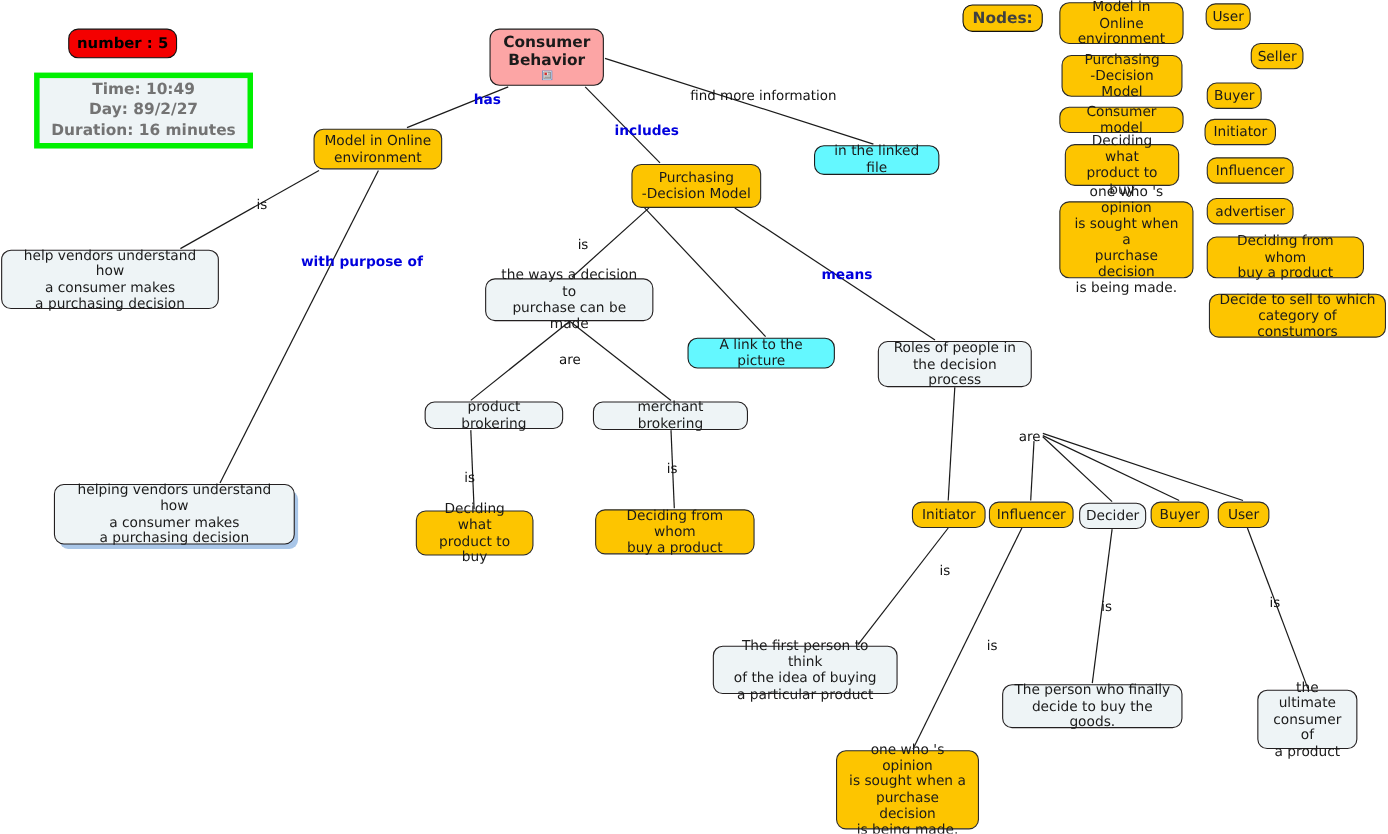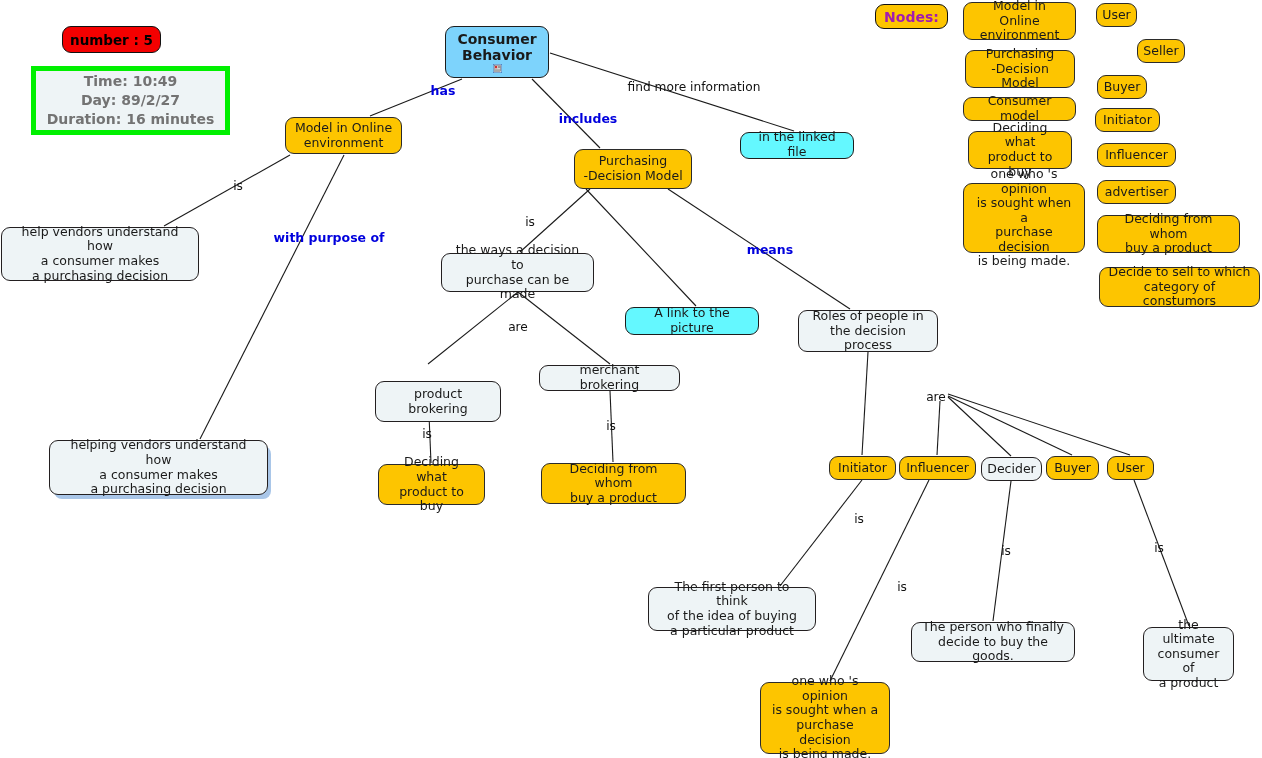--- a/index.html
+++ b/index.html
@@ -36,21 +36,21 @@
     line-height: 14.6px;
     padding: 4px 8px 4px 8px;
     display: flex;
     flex-direction: column;
     align-items: center;
     justify-content: center;
     white-space: pre-line;
     background: #eef4f6;
   }
   .n-yellow { background: #fdc500; border-color: #2b2b2b; }
-  .n-green  { background: #7dd3fc; border-color: #1d1d1d; font-weight: bold; font-size: 14px; line-height: 16px; }
+  .n-green  { background: #fca5a5; border-color: #1d1d1d; font-weight: bold; font-size: 14px; line-height: 16px; }
   .n-cyan   { background: #64f8ff; border-color: #1d1d1d; }
   .n-white  { background: #eef4f6; }
   .n-shadow { box-shadow: 4px 5px 0 -1px #a9c6e8; }
 
   .badge-red {
     position: absolute;
     background: #f40000;
     border: 1.6px solid #111;
     border-radius: 9px;
     color: #000;
@@ -74,21 +74,21 @@
     align-items: center;
     justify-content: center;
     white-space: pre-line;
     box-sizing: border-box;
   }
   .badge-nodes {
     position: absolute;
     background: #fdc500;
     border: 1.8px solid #111;
     border-radius: 9px;
-    color: #a21caf;
+    color: #404040;
     font-weight: bold;
     font-size: 14px;
     display: flex;
     align-items: center;
     justify-content: center;
     box-sizing: border-box;
   }
   .links-box {
     position: absolute;
     background: #eef4f6;
@@ -211,21 +211,21 @@
       <div class="node n-white" style="left: 441px; top: 253px; width: 153px; height: 39px;"><span>the ways a decision to
 purchase can be made</span></div>
       <div class="node n-cyan" style="left: 625px; top: 307px; width: 134px; height: 28px;"><span>A link to the picture</span><svg class="doc-icon" viewBox="0 0 16 16">
           <rect x="0.5" y="0.5" width="15" height="15" fill="#f2f6fb" stroke="#3b6fb5"></rect>
           <rect x="2.5" y="2.5" width="11" height="11" fill="#ffffff" stroke="#6b6b6b"></rect>
           <circle cx="5.6" cy="5.6" r="1.3" fill="#e8c020"></circle>
           <polygon points="3.2,12 6.6,7.6 9,10.4 10.6,8.6 13,12" fill="#3c8b3c"></polygon>
         </svg></div>
       <div class="node n-white" style="left: 798px; top: 310px; width: 140px; height: 42px;"><span>Roles of people in
 the decision process</span></div>
-      <div class="node n-white" style="left: 375px; top: 365px; width: 126px; height: 41px; margin-top: 16px;"><span>product brokering</span></div>
+      <div class="node n-white" style="left: 386px; top: 365px; width: 126px; height: 25px;"><span>product brokering</span></div>
       <div class="node n-white" style="left: 539px; top: 365px; width: 141px; height: 26px;"><span>merchant brokering</span></div>
       <div class="node n-yellow" style="left: 378px; top: 464px; width: 107px; height: 41px;"><span>Deciding what
 product to buy</span></div>
       <div class="node n-yellow" style="left: 541px; top: 463px; width: 145px; height: 41px;"><span>Deciding from whom
 buy a product</span></div>
       <div class="node n-yellow" style="left: 829px; top: 456px; width: 67px; height: 24px;"><span>Initiator</span></div>
       <div class="node n-yellow" style="left: 899px; top: 456px; width: 77px; height: 24px;"><span>Influencer</span></div>
       <div class="node n-white" style="left: 981px; top: 457px; width: 61px; height: 24px;"><span>Decider</span></div>
       <div class="node n-yellow" style="left: 1046px; top: 456px; width: 53px; height: 24px;"><span>Buyer</span></div>
       <div class="node n-yellow" style="left: 1107px; top: 456px; width: 47px; height: 24px;"><span>User</span></div>

